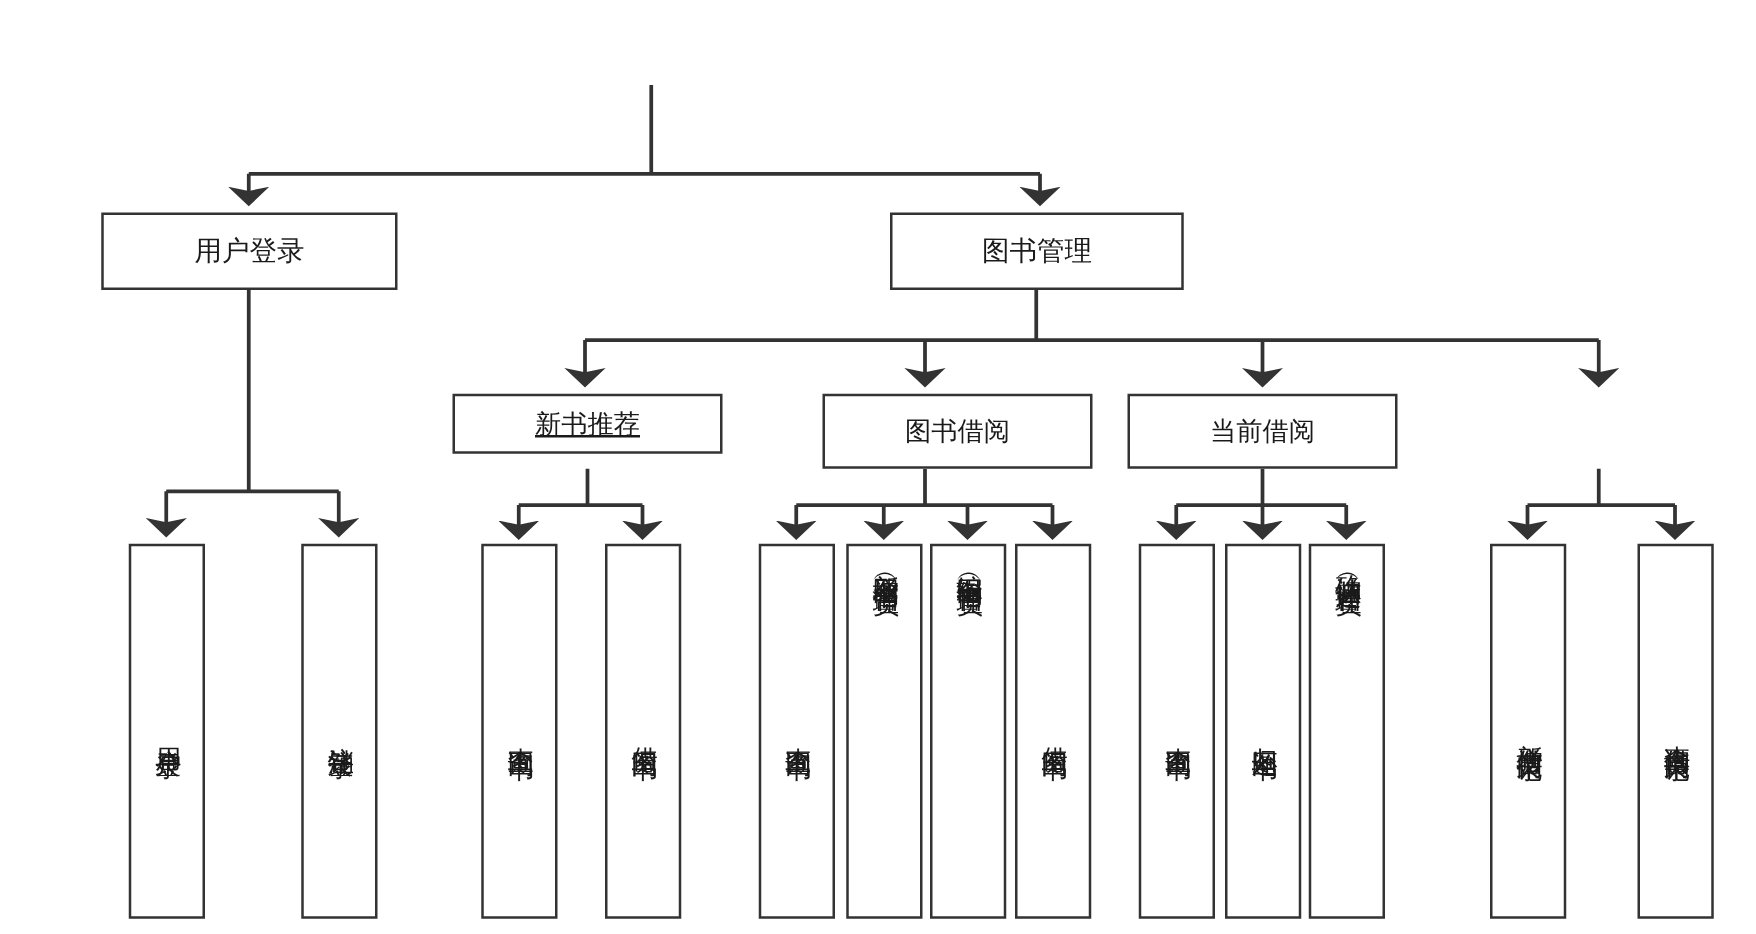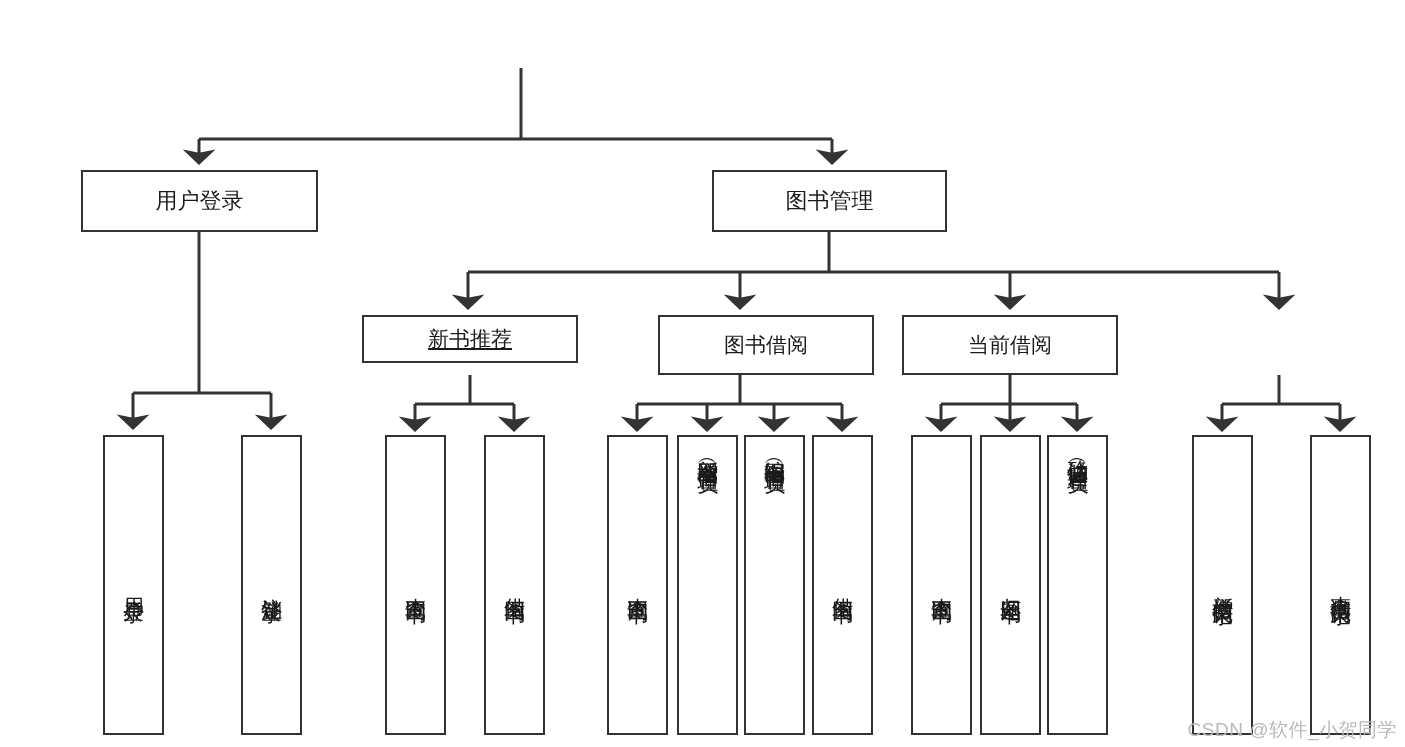--- a/index.html
+++ b/index.html
@@ -229,15 +229,14 @@
       <span class="vtext">新增借阅记录</span>
     </div>
   </div>
 
   <div class="node leaf" style="left:1310px; top:435px; width:61px; height:300px;">
     <div class="leafwrap">
       <span class="vtext">查询借阅记录</span>
     </div>
   </div>
 
-  <div class="watermark">CSDN @软件_小贺同学</div>
 
 </div>
 
 </body></html>

